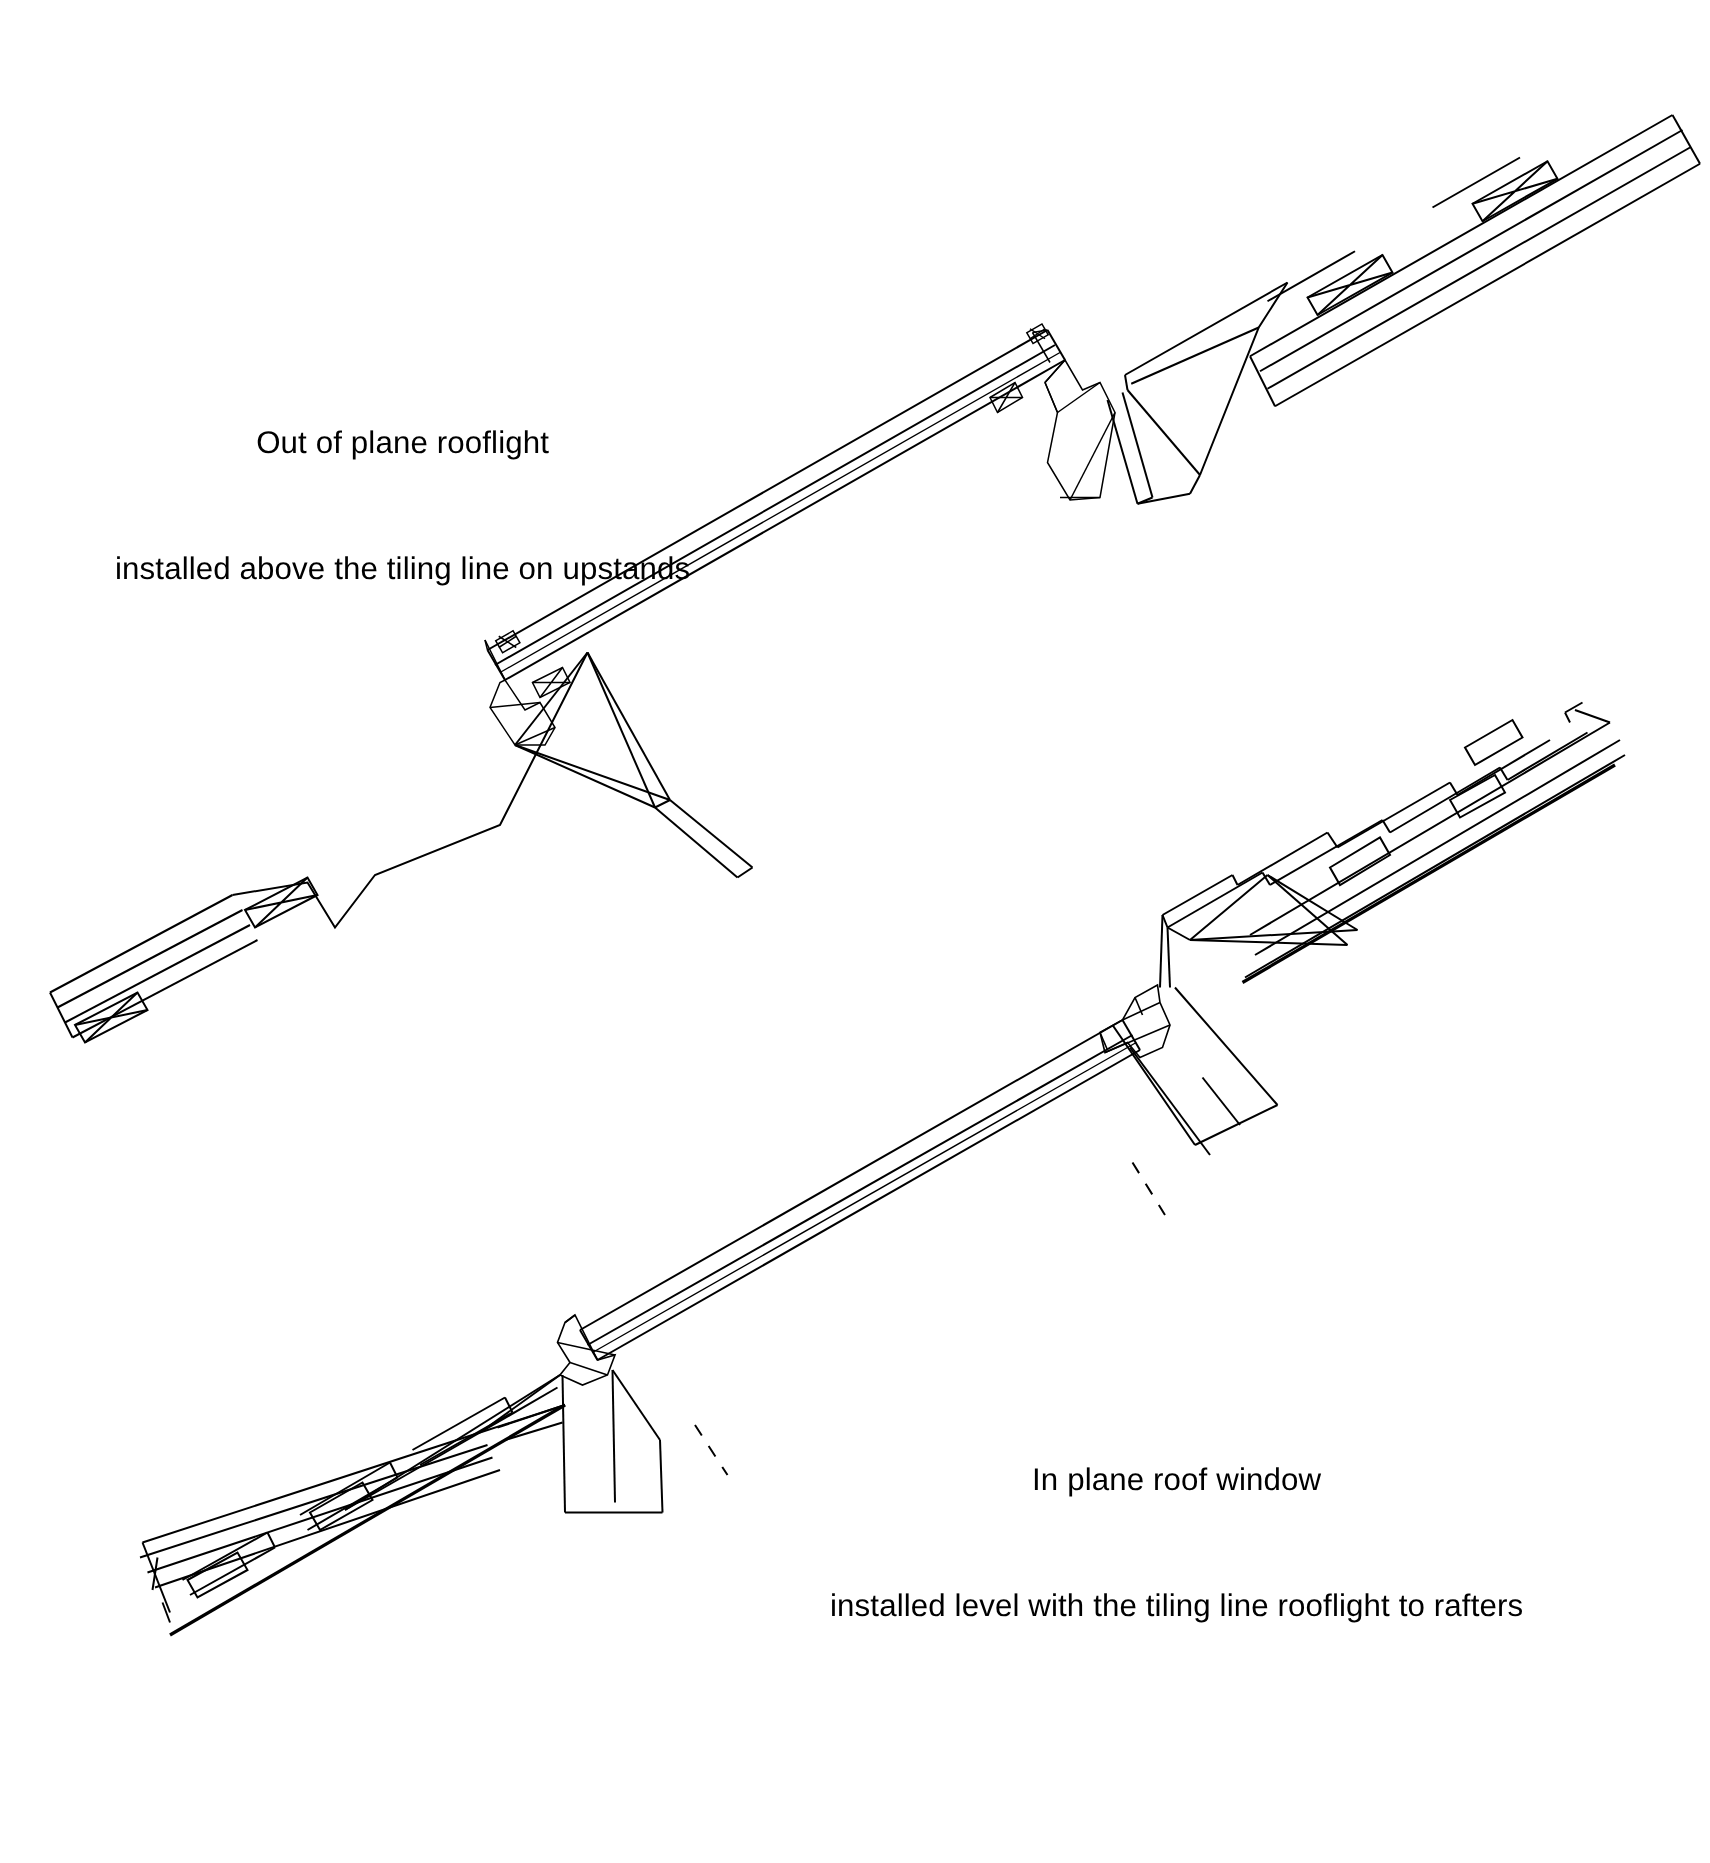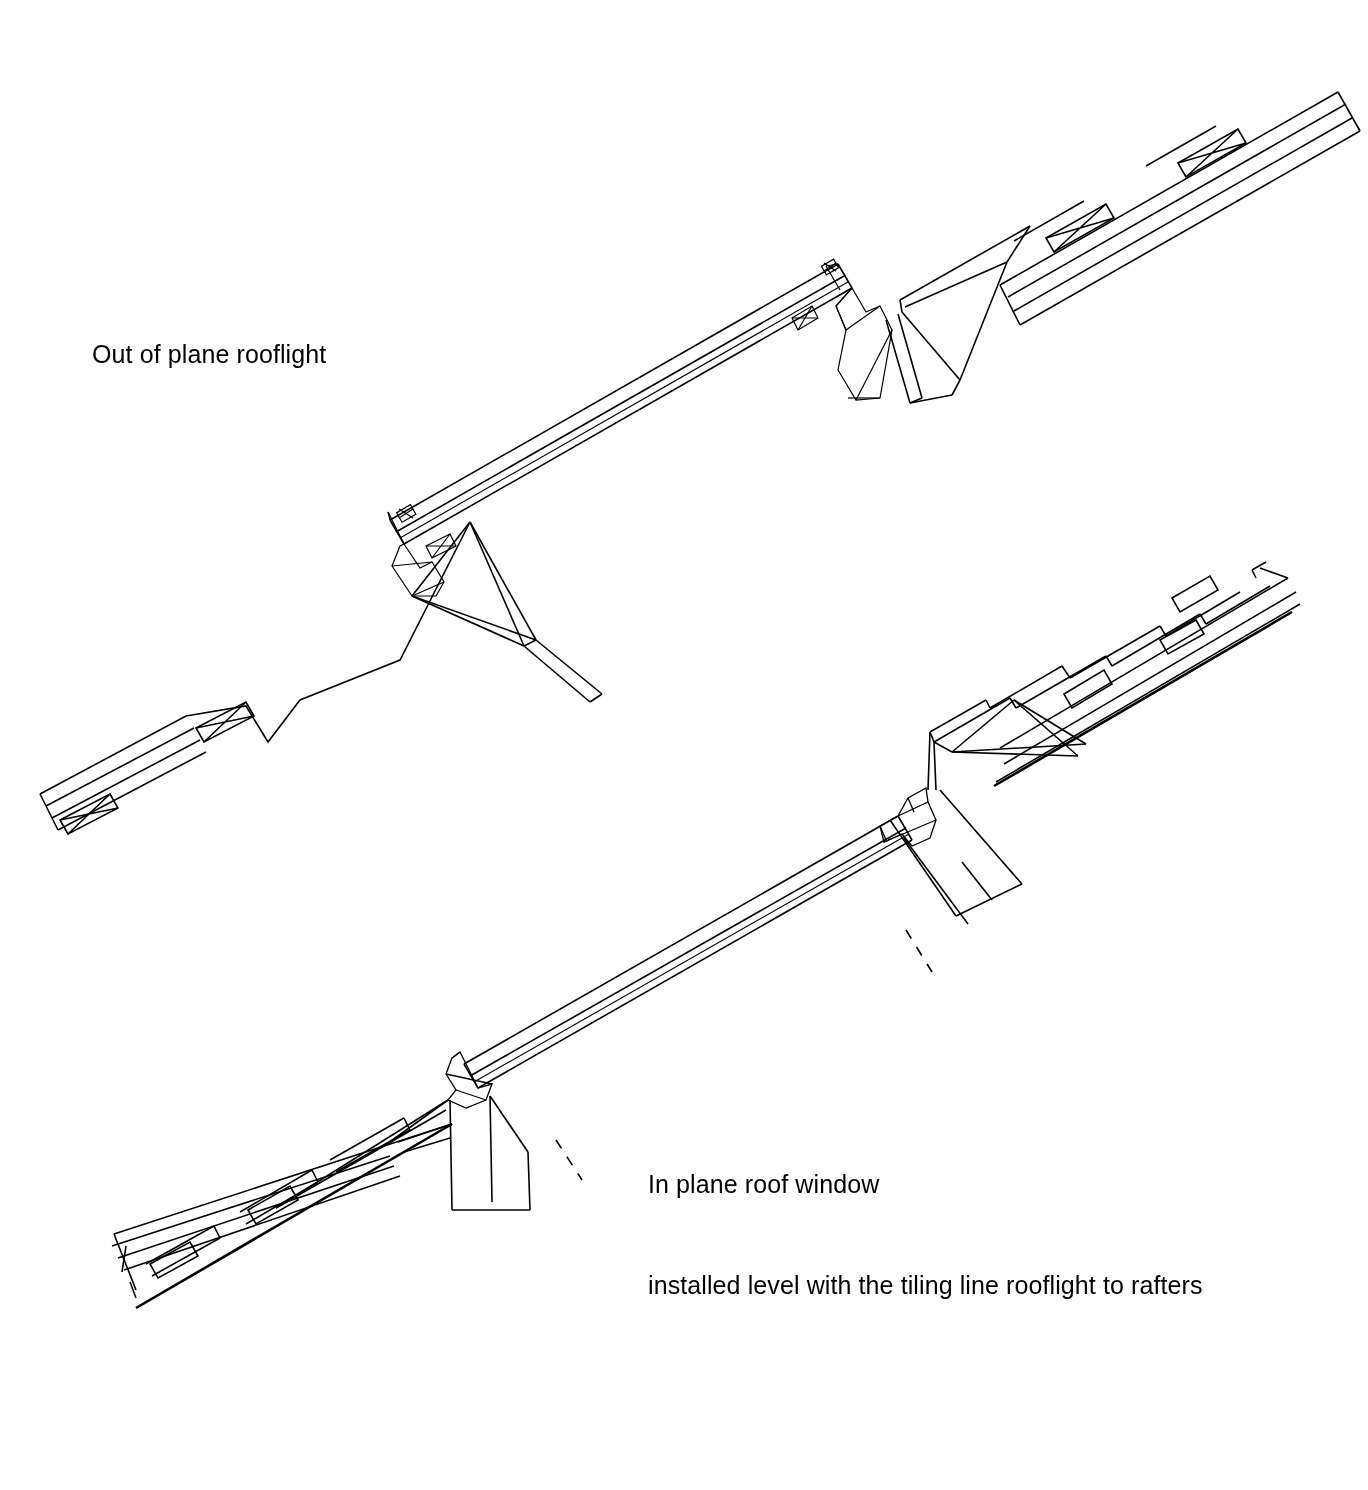--- a/index.html
+++ b/index.html
@@ -29,27 +29,28 @@
     height: 1490px;
     display: block;
   }
   .annotation {
     position: absolute;
     font-size: 25px;
     line-height: 1.35;
     color: #000000;
     white-space: pre;
     letter-spacing: 0.1px;
+    text-align: center;
   }
   #annotation-out-of-plane {
     left: 92px;
     top: 270px;
   }
   #annotation-in-plane {
-    left: 648px;
+    left: 664px;
     top: 1100px;
   }
   .ann-line {
     display: block;
   }
 </style>
 </head>
 <body>
 
 <div id="diagram-root">
@@ -291,20 +292,21 @@
           <path d="M248 1210 L290 1186 L298 1200 L256 1224 Z"></path>
           <path d="M126 1246 L122 1272"></path>
         </g>
       </g>
 
     </g>
   </svg>
 
   <div class="annotation" id="annotation-out-of-plane">
     <span class="ann-line">Out of plane rooflight</span>
+    <span class="ann-line">installed above the tiling line on upstands</span>
   </div>
 
   <div class="annotation" id="annotation-in-plane">
     <span class="ann-line">In plane roof window</span>
     <span class="ann-line">installed level with the tiling line rooflight to rafters</span>
   </div>
 
 </div>
 
 </body></html>

